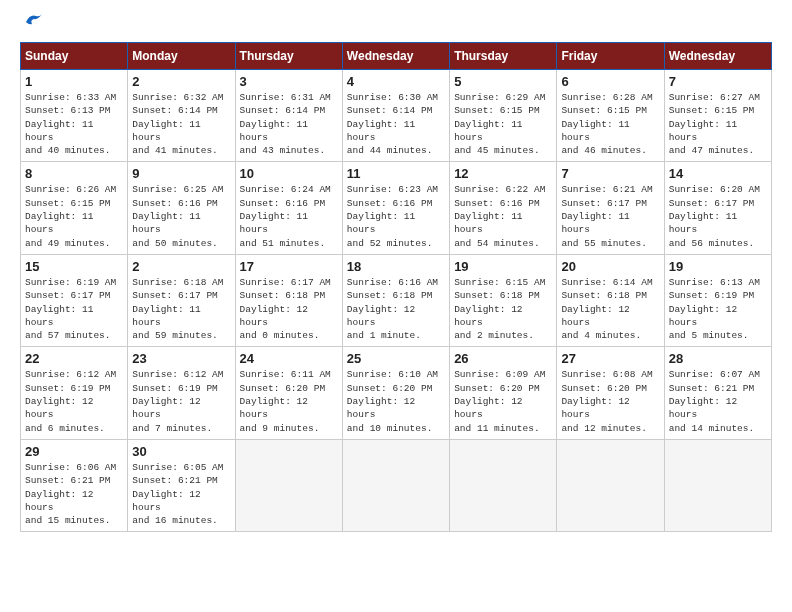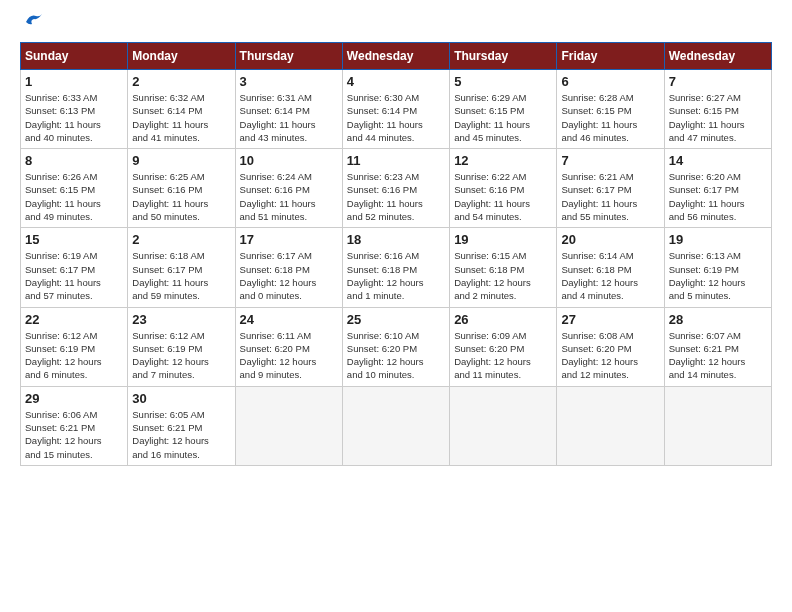--- a/index.html
+++ b/index.html
@@ -57,20 +57,21 @@
       font-size: 13px;
       font-weight: bold;
       color: #222;
       display: block;
       margin-bottom: 2px;
     }
     .day-info {
       font-size: 9.5px;
       color: #333;
       line-height: 1.4;
+      font-family: Liberation Mono, monospace;
     }
     .logo-wrapper {
       display: flex;
       align-items: center;
     }
     .logo-general {
       font-size: 20px;
       font-weight: bold;
       color: #444;
     }

